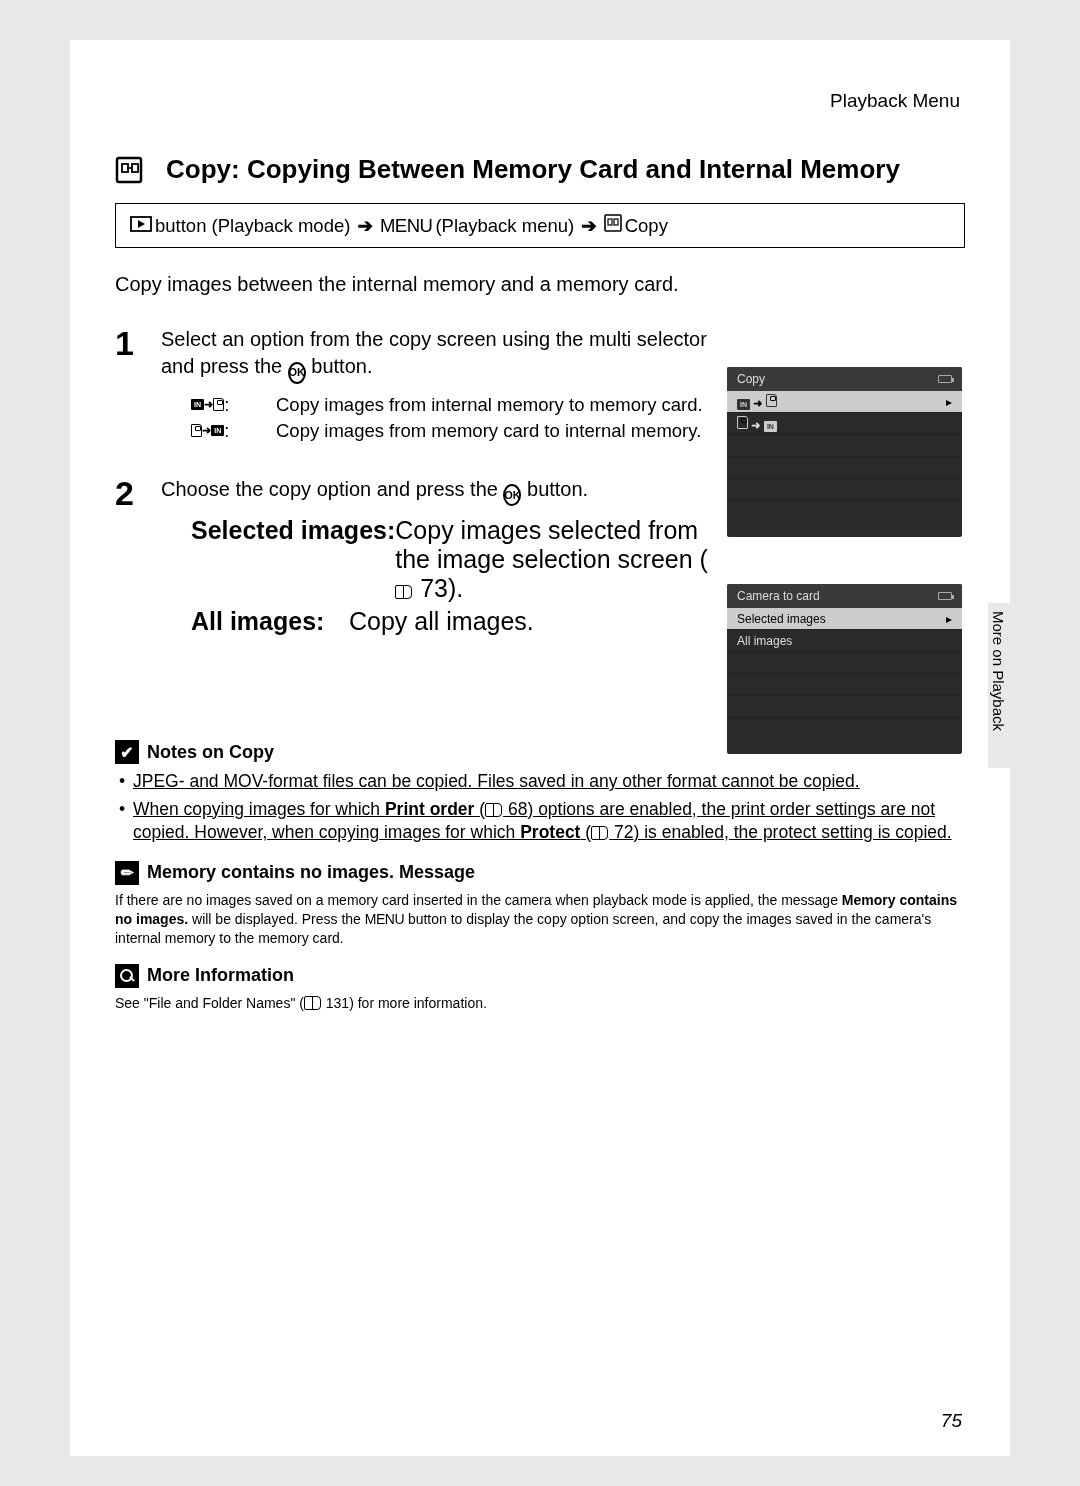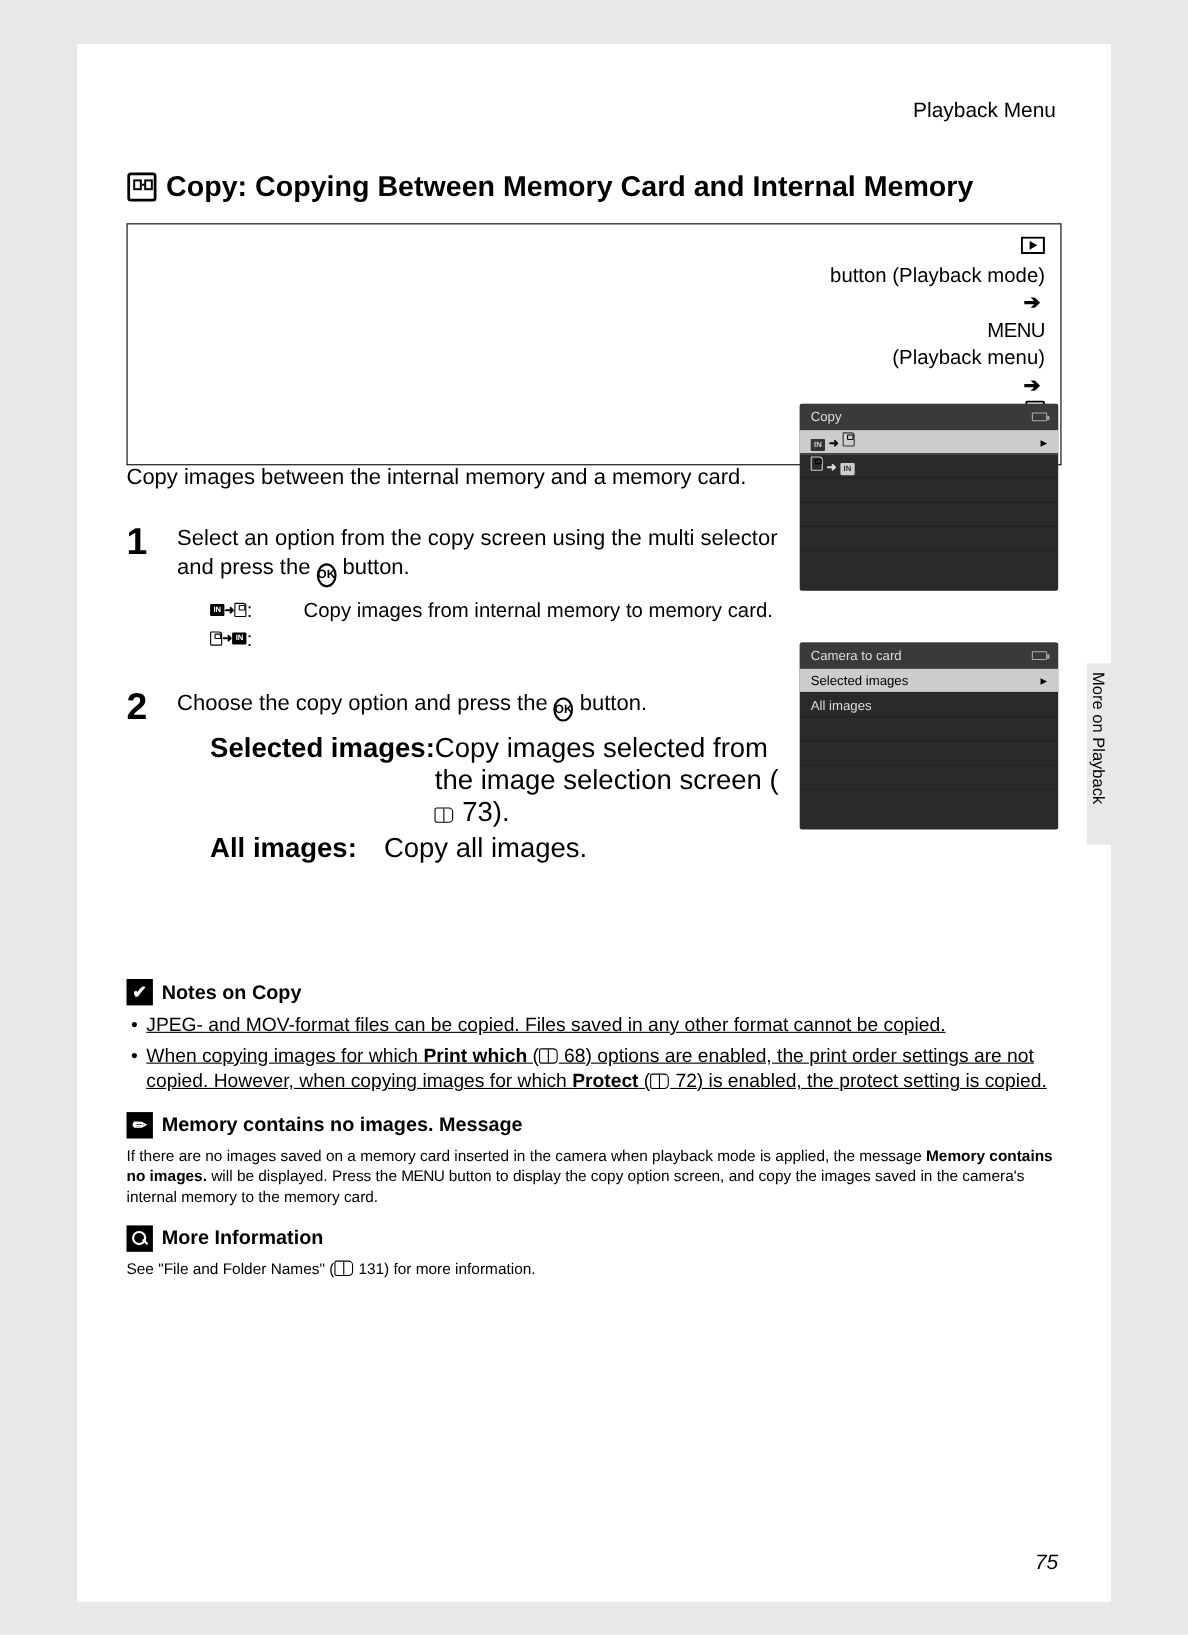--- a/index.html
+++ b/index.html
@@ -37,35 +37,35 @@
     font-size: 19px;
     margin-bottom: 42px;
     padding-right: 5px;
   }
   .main-title {
     font-size: 26px;
     font-weight: bold;
     margin-bottom: 18px;
     display: flex;
     align-items: center;
-    gap: 8px;
+    gap: 23px;
   }
   .title-icon {
     display: inline-flex;
     align-items: center;
   }
   .bc-box {
     border: 1px solid #000;
     padding: 10px 14px;
     font-size: 18.5px;
-    display: flex;
-    align-items: flex-end;
+    margin-bottom: 25px;
+    display: flex;
+    align-items: center;
     flex-wrap: wrap;
     gap: 3px;
-    flex-direction: column;
   }
   .bc-arrow { margin: 0 4px; font-weight: bold; }
   .intro-text {
     font-size: 20px;
     margin-bottom: 30px;
   }
   .step {
     display: flex;
     align-items: flex-start;
     gap: 18px;
@@ -289,20 +289,21 @@
           <span class="mini-sd"></span>:
         </span>
         <span>Copy images from internal memory to memory card.</span>
       </div>
       <div class="icon-row">
         <span class="lbl">
           <span class="mini-sd"></span>
           <span class="mini-arrow">➜</span>
           <span class="mini-in">IN</span>:
         </span>
+        <span>Copy images from memory card to internal memory.</span>
       </div>
     </div>
   </div>
 
   <div class="step step-right-pad">
     <div class="step-num">2</div>
     <div class="step-body">
       <div class="step-heading">
         <span>Choose the copy option and press the </span><span class="ok-btn">OK</span><span> button.</span>
       </div>
@@ -355,21 +356,21 @@
 
   <div class="note-section">
 
     <div class="note-title">
       <span class="note-icon-box">✔</span>
       <span>Notes on Copy</span>
     </div>
     <ul class="note-list">
       <li>JPEG- and MOV-format files can be copied. Files saved in any other format cannot be copied.</li>
       <li>
-        <span>When copying images for which </span><b>Print which</b><span> (</span><span class="book-icon"></span> <span>68</span><span>) options are enabled, the print order settings are not copied. However, when copying images for which </span><b>Protect</b><span> (</span><span class="book-icon"></span> <span>72</span><span>) is enabled, the protect setting is copied.</span>
+        <span>When copying images for which </span><b>Print order</b><span> (</span><span class="book-icon"></span> <span>68</span><span>) options are enabled, the print order settings are not copied. However, when copying images for which </span><b>Protect</b><span> (</span><span class="book-icon"></span> <span>72</span><span>) is enabled, the protect setting is copied.</span>
       </li>
     </ul>
 
     <div class="note-title">
       <span class="note-icon-box">
           <span class="pencil-ic">✎</span>
         </span>
       <span>Memory contains no images. Message</span>
     </div>
     <p class="note-para">

